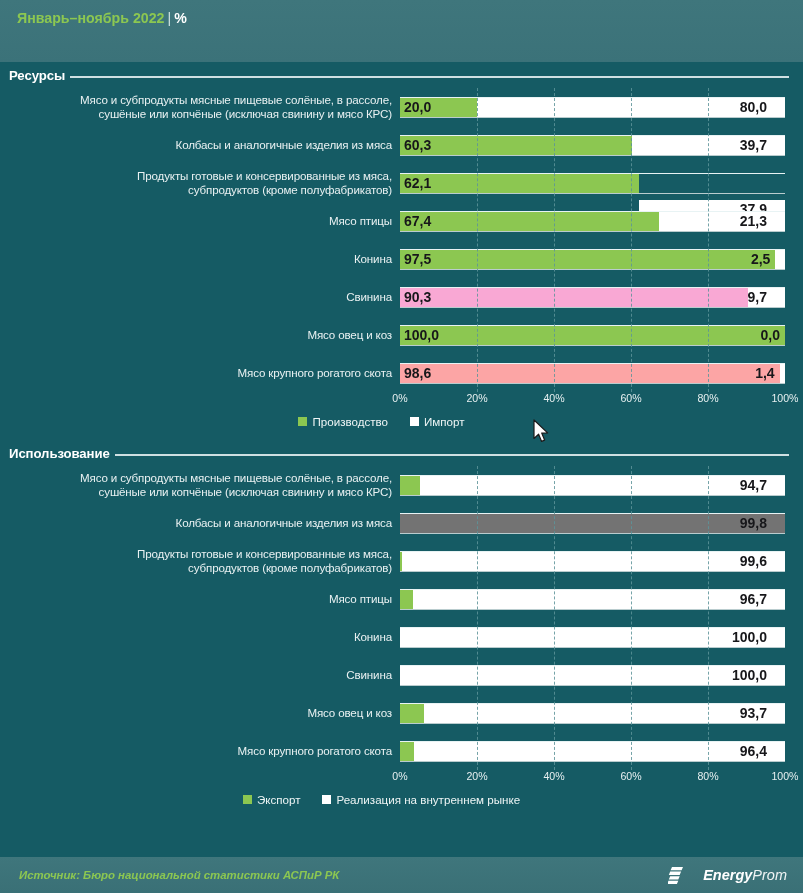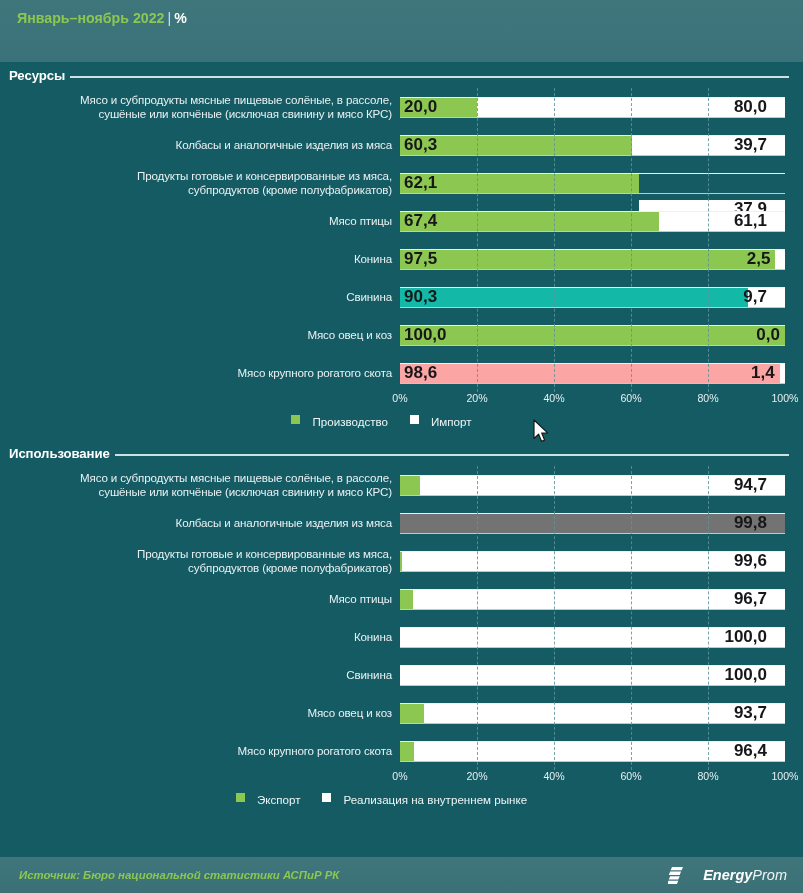--- a/index.html
+++ b/index.html
@@ -103,21 +103,21 @@
   .seg-b {
     background: #ffffff;
     height: 100%;
     position: relative;
     flex: 1 1 auto;
   }
   .val {
     position: absolute;
     top: 50%;
     transform: translateY(-50%);
-    font-size: 17px;
+    font-size: 14px;
     font-weight: bold;
     color: #17171a;
     white-space: nowrap;
   }
   .val.left  { left: 4px; }
   .val.right { right: 18px; }
   .val.outside { left: calc(100% + 4px); }
 
   
   .grid {
@@ -154,21 +154,21 @@
   
   .legend {
     display: flex;
     justify-content: center;
     align-items: center;
     gap: 22px;
     height: 22px;
     flex: 0 0 auto;
     padding-right: 40px;
   }
-  .legend .item { display: flex; align-items: flex-start; gap: 12px; }
+  .legend .item { display: flex; align-items: center; gap: 5px; }
   .legend .sw { width: 9px; height: 9px; display: inline-block; }
   .legend .lb { font-size: 11.6px; color: #eef5f5; white-space: nowrap; }
 
   
   .footer {
     margin-top: auto;
     height: 36px;
     background: linear-gradient(180deg, #3f767c 0%, #3a7076 100%);
     display: flex; align-items: center;
     padding: 0 16px 0 19px;
@@ -257,42 +257,42 @@
         </div>
         <div class="row">
           <div class="cat">
             <div>Мясо птицы</div>
           </div>
           <div class="track">
             <div class="seg-a" style="width: 67.4%; background: rgb(140, 199, 81);">
               <span class="val left">67,4</span>
             </div>
             <div class="seg-b" style="background: rgb(255, 255, 255);">
-              <span class="val right">61,1</span>
+              <span class="val right">21,3</span>
             </div>
           </div>
         </div>
         <div class="row">
           <div class="cat">
             <div>Конина</div>
           </div>
           <div class="track">
             <div class="seg-a" style="width: 97.5%; background: rgb(140, 199, 81);">
               <span class="val left">97,5</span>
               <span class="val right" style="right: 5px;">2,5</span>
             </div>
             <div class="seg-b" style="background: rgb(255, 255, 255);"></div>
           </div>
         </div>
         <div class="row">
           <div class="cat">
             <div>Свинина</div>
           </div>
           <div class="track">
-            <div class="seg-a" style="width: 90.3%; background: #14b8a6;">
+            <div class="seg-a" style="width: 90.3%; background: #f9a8d4;">
               <span class="val left">90,3</span>
             </div>
             <div class="seg-b" style="background: rgb(255, 255, 255);">
               <span class="val right">9,7</span>
             </div>
           </div>
         </div>
         <div class="row">
           <div class="cat">
             <div>Мясо овец и коз</div>

